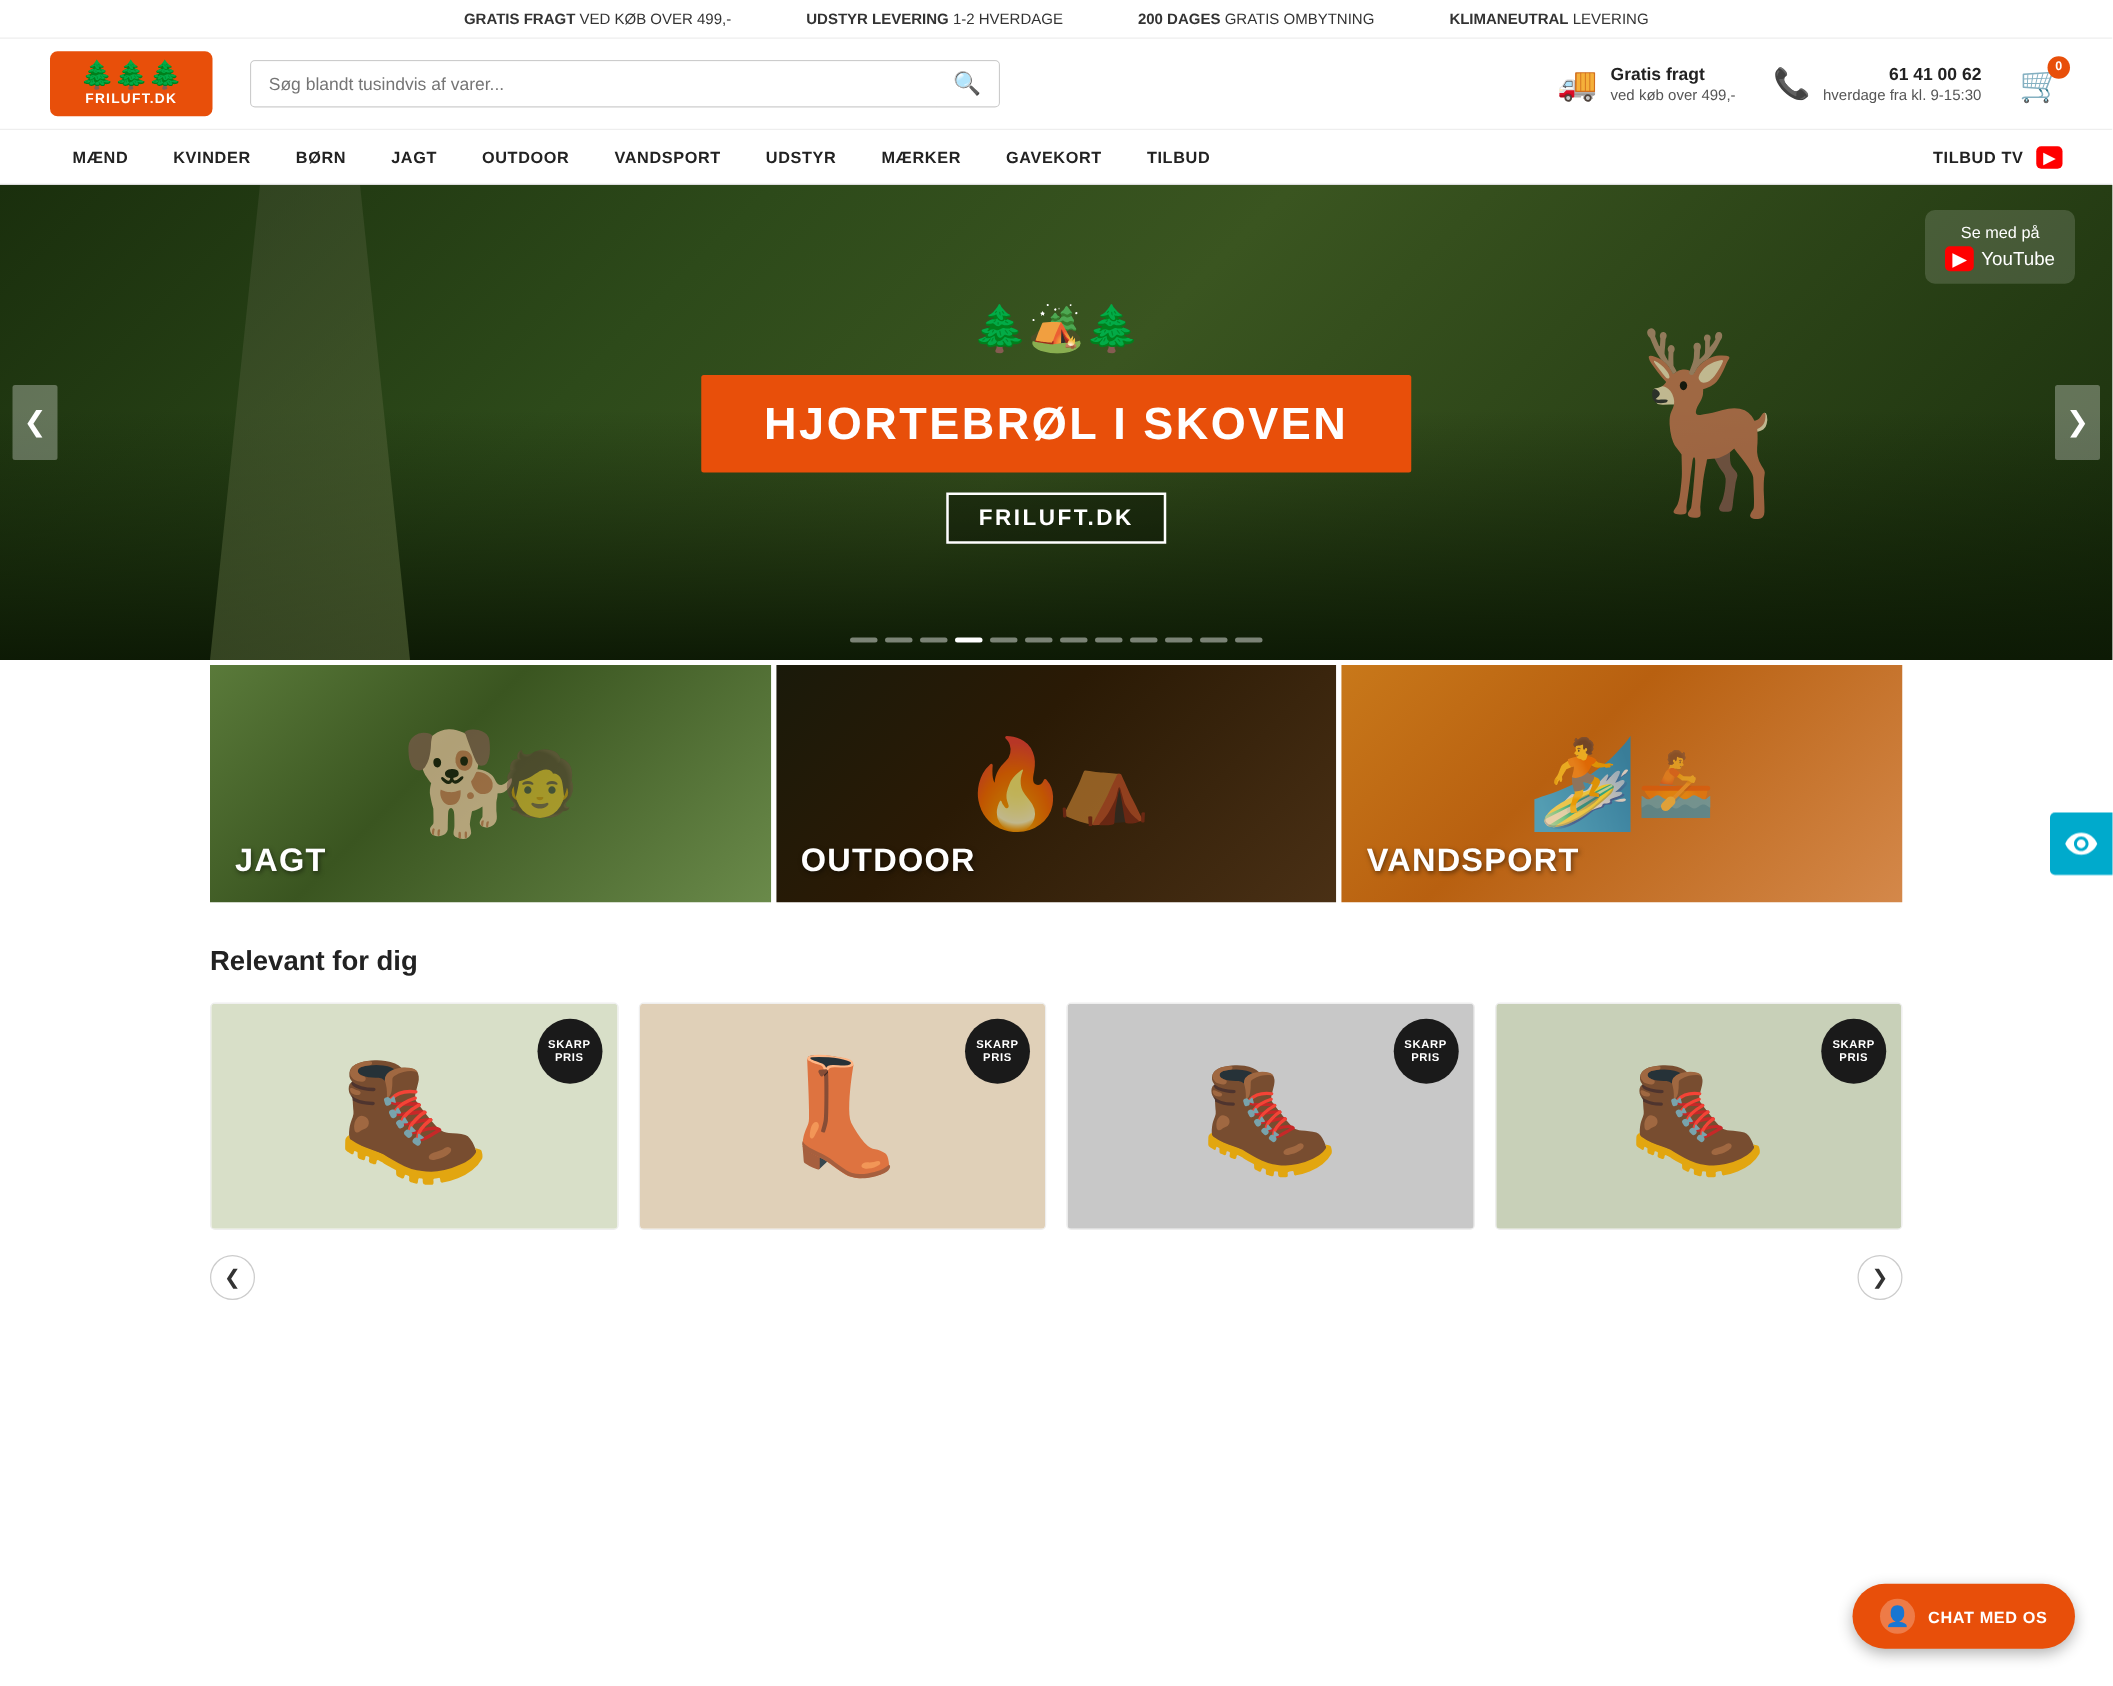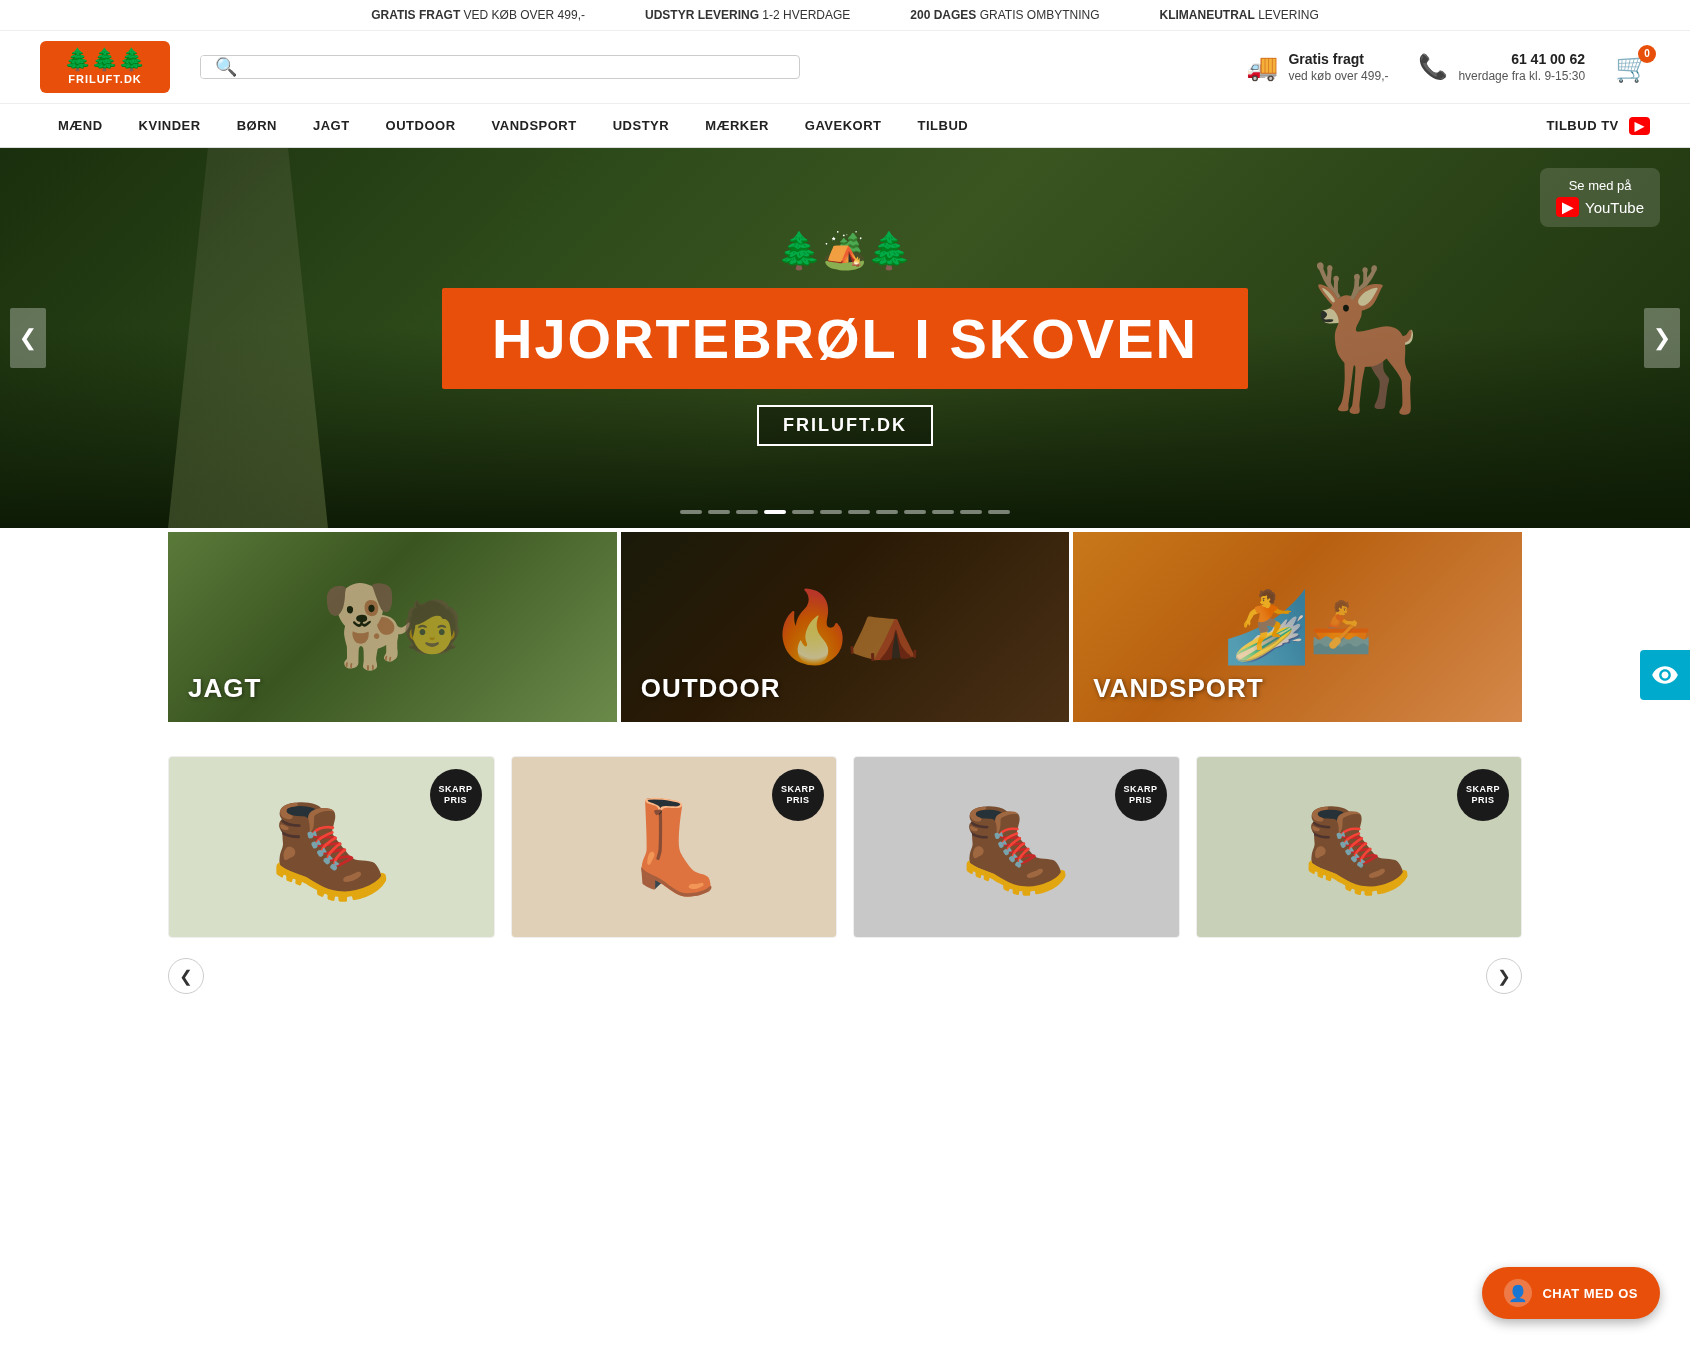--- a/index.html
+++ b/index.html
@@ -221,21 +221,21 @@
       color: #fff;
       font-size: 36px;
     }
     .hero-title-box {
       background: #e84f0a;
       padding: 18px 50px;
       border-radius: 2px;
     }
     .hero-title {
       color: #fff;
-      font-size: 56px;
+      font-size: 36px;
       font-weight: 900;
       text-transform: uppercase;
       letter-spacing: 2px;
       text-align: center;
     }
     .hero-logo-box {
       border: 2px solid #fff;
       padding: 8px 24px;
       background: rgba(0,0,0,0.3);
     }
@@ -486,20 +486,21 @@
 </div>
 
 <div class="header">
   <div class="logo-wrap">
     <div class="logo-box">
       <div class="logo-trees">🌲🌲🌲</div>
       <div class="logo-text">FRILUFT.DK</div>
     </div>
   </div>
   <div class="search-bar">
+    <input type="text" placeholder="Søg blandt tusindvis af varer..." style="">
     <button>🔍</button>
   </div>
   <div class="header-right">
     <div class="header-shipping">
       <span class="ship-icon">🚚</span>
       <div class="ship-text">
         <strong>Gratis fragt</strong>
         <span>ved køb over 499,-</span>
       </div>
     </div>
@@ -599,20 +600,21 @@
   <div class="cat-card">
     <div class="cat-card-bg cat-card-vandsport">
       <span style="font-size:70px;opacity:0.7;">🏄</span>
       <span style="font-size:50px;opacity:0.5;">🚣</span>
     </div>
     <span class="cat-card-label">VANDSPORT</span>
   </div>
 </div>
 
 <div class="relevant">
+  <h2 class="relevant-title">Relevant for dig</h2>
   <div class="product-cards">
     <div class="product-card">
       <div class="product-card-img" style="background:#d8dfc8;">
         <span style="font-size:100px;">🥾</span>
       </div>
       <div class="product-badge">SKARP<br>PRIS</div>
     </div>
     <div class="product-card">
       <div class="product-card-img" style="background:#e0d0b8;">
         <span style="font-size:90px;">👢</span>

